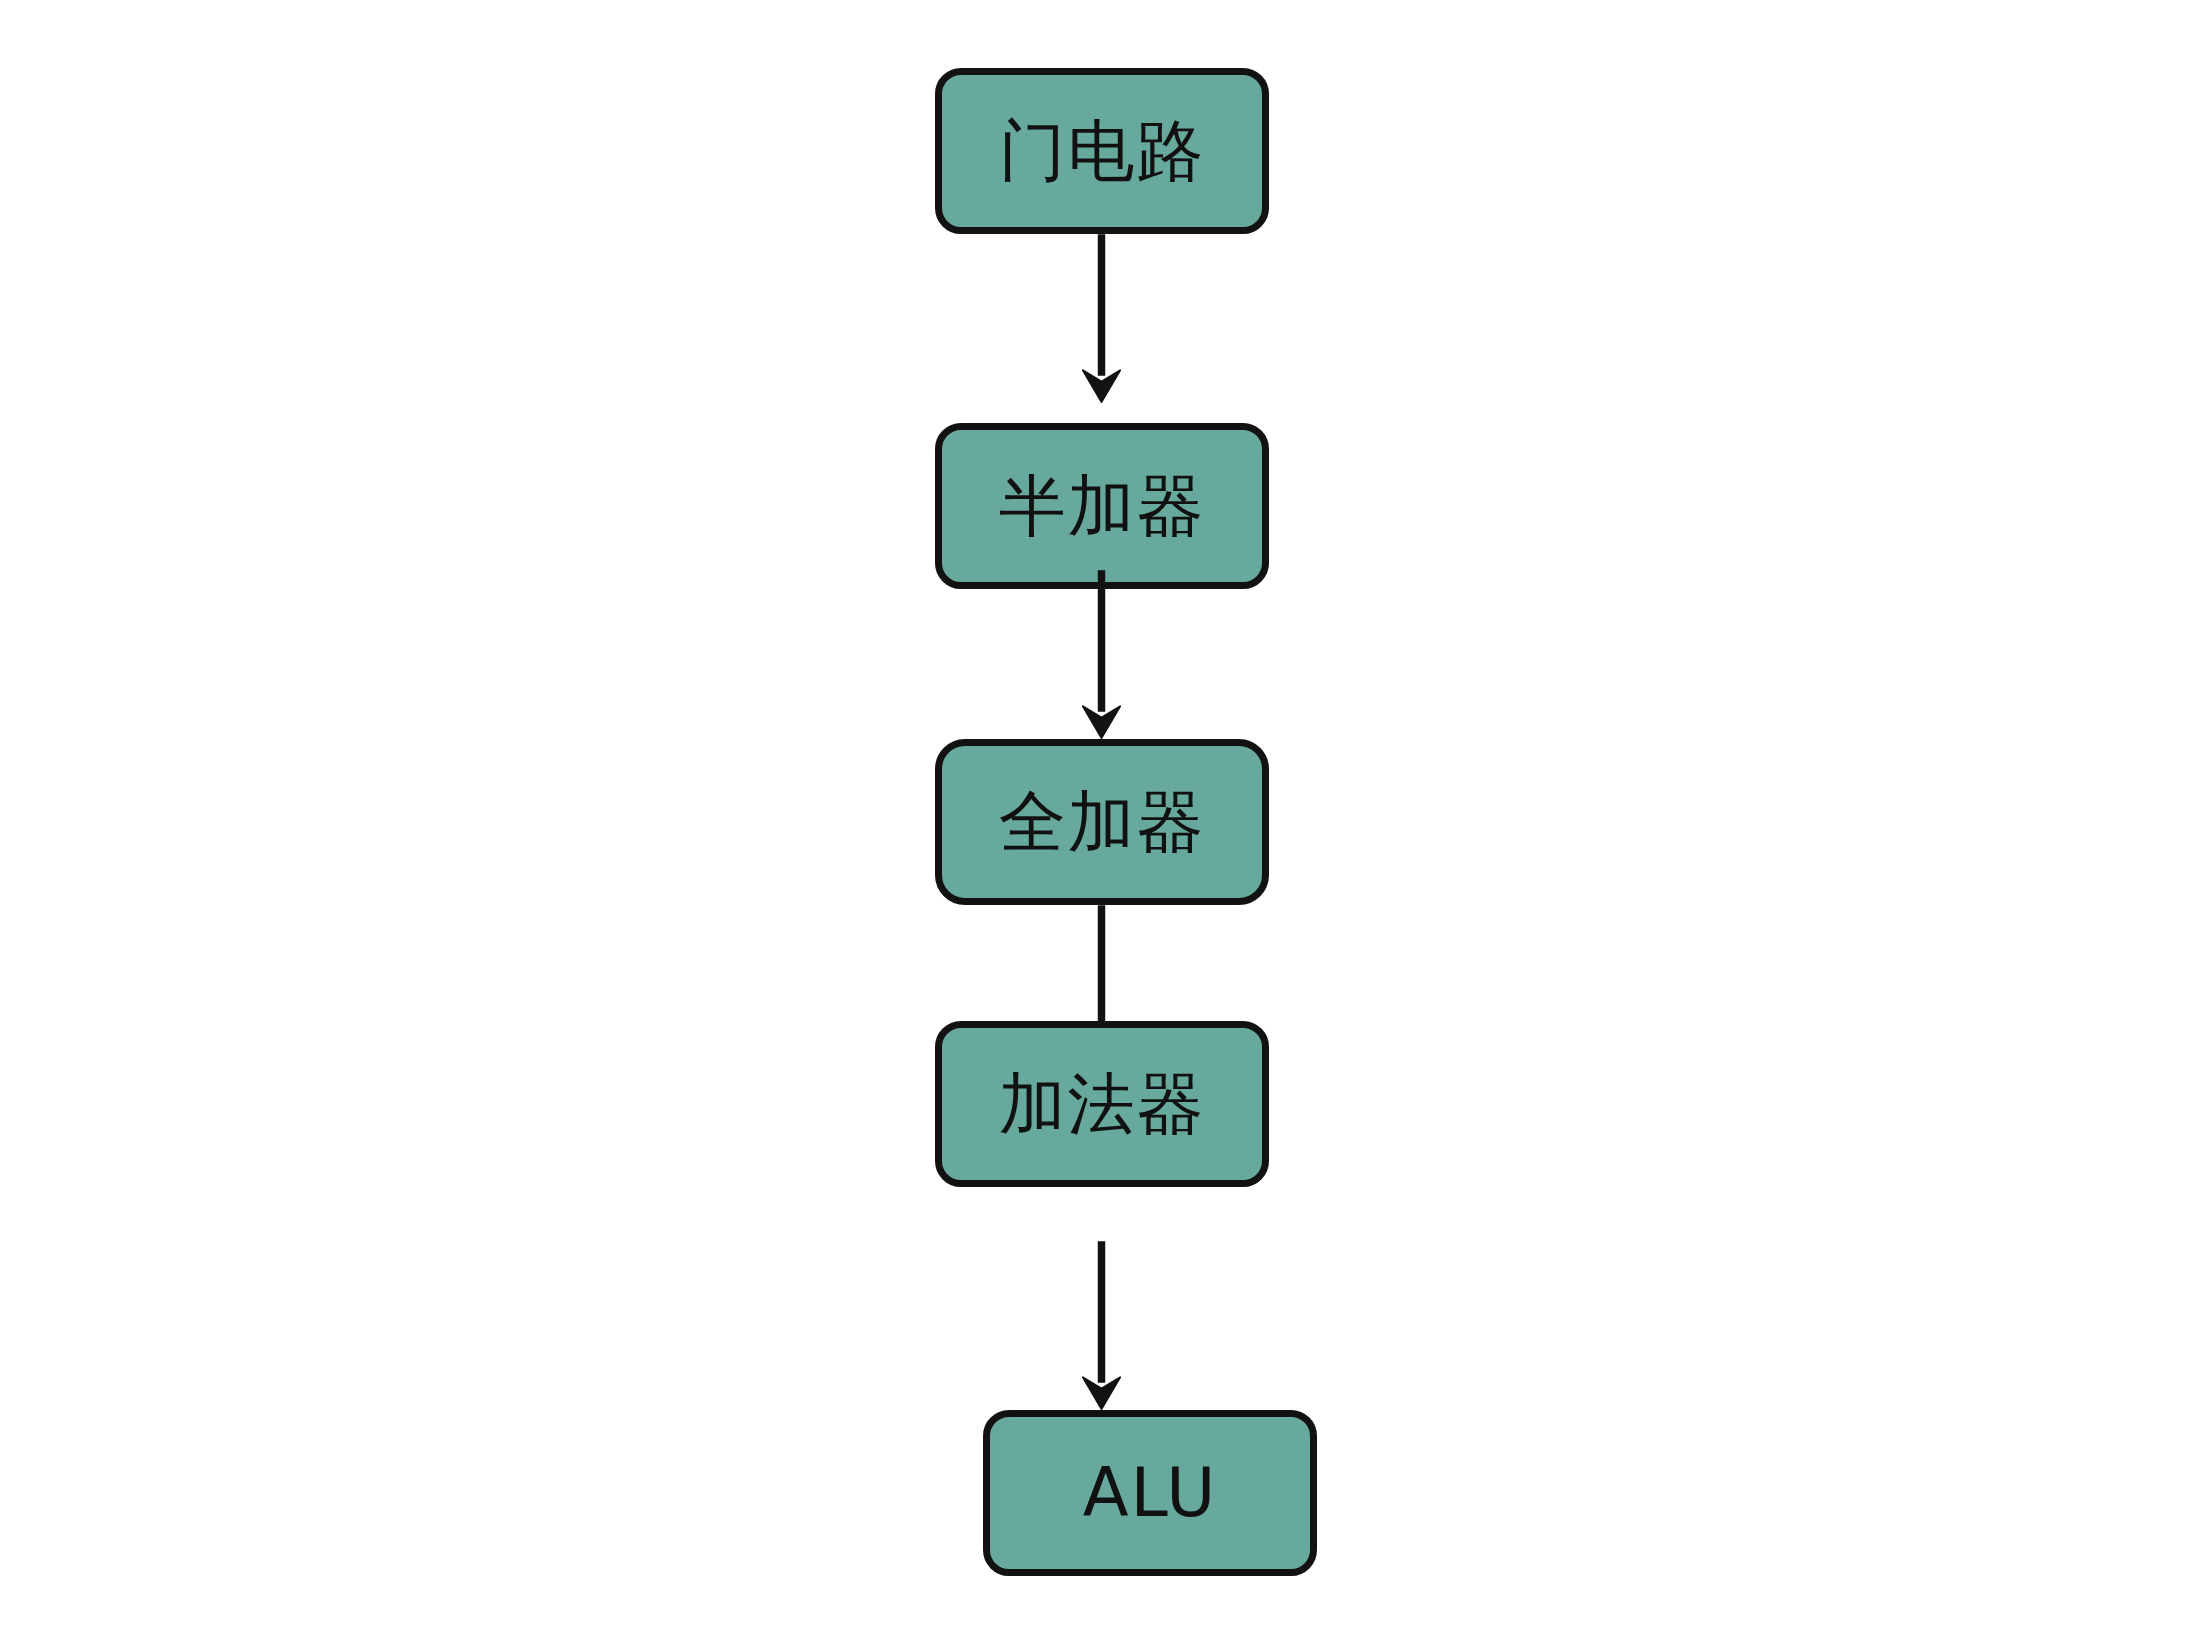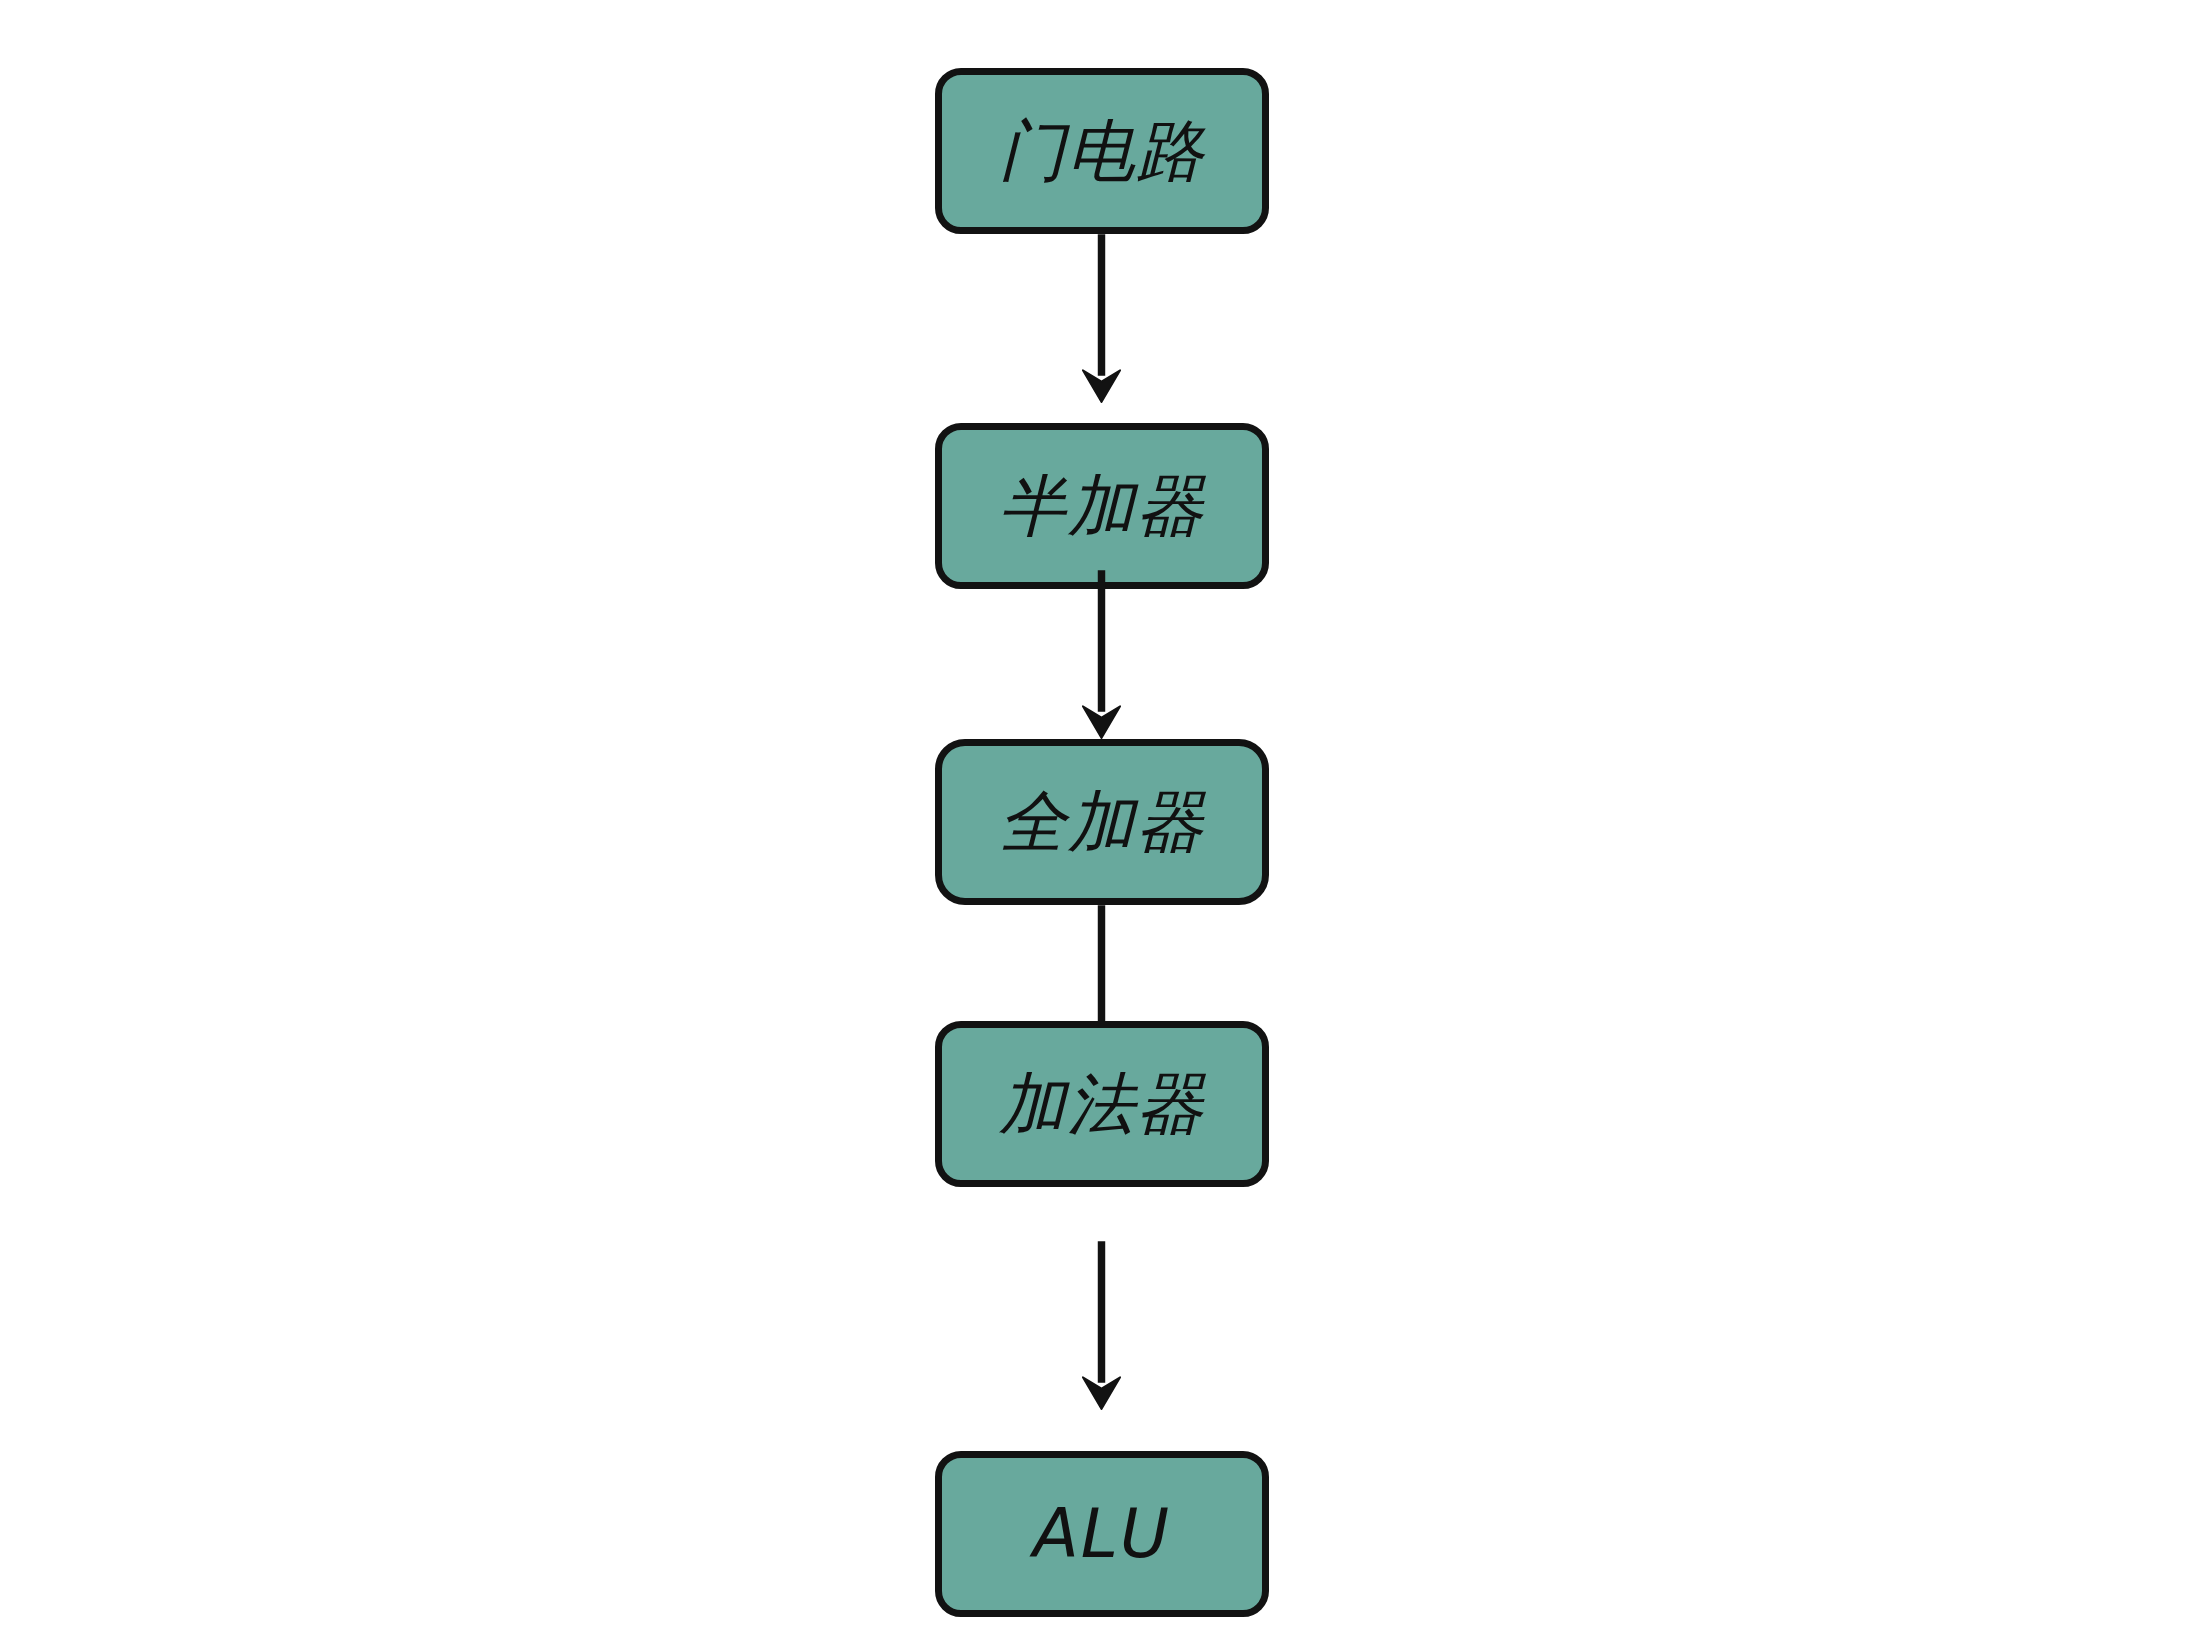--- a/index.html
+++ b/index.html
@@ -20,33 +20,32 @@
     left: 935px;
     width: 334px;
     height: 166px;
     box-sizing: border-box;
     background: #68a99d;
     border: 7.5px solid #121212;
     border-radius: 26px;
     display: flex;
     align-items: center;
     justify-content: center;
-    font-style: italic;
   }
   .node span {
     font-size: 67px;
     color: #111111;
     letter-spacing: 1.9px;
     white-space: nowrap;
   }
   .n1 { top: 68px;  }
   .n2 { top: 423px; }
   .n3 { top: 739px; border-radius: 30px; }
   .n4 { top: 1021px; }
-  .n5 { top: 1451px; }
+  .n5 { top: 1410px; margin-left: 48px; }
   .arrow {
     position: absolute;
     left: 1081px;
     width: 41px;
     height: 170px;
   }
   .a1 { top: 234px; }
   .a2 { top: 570px; }
   .a3 { top: 905px; }
   .a4 { top: 1241px; }

